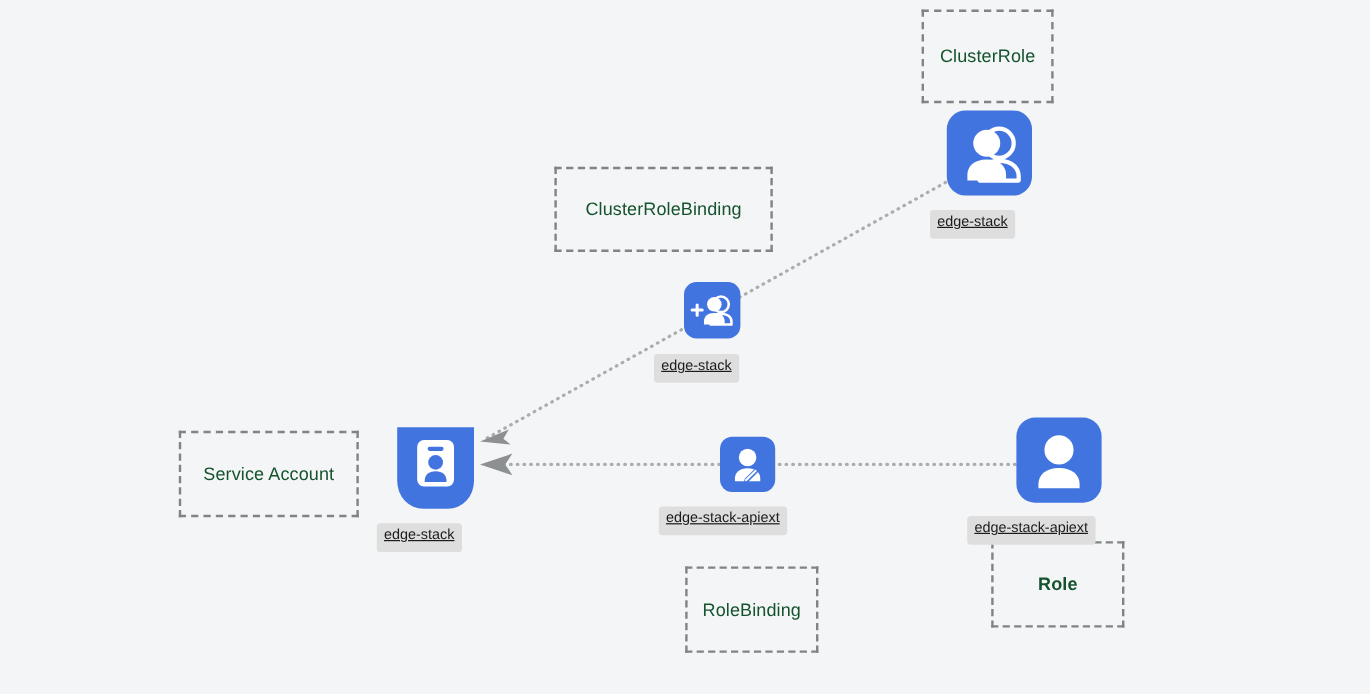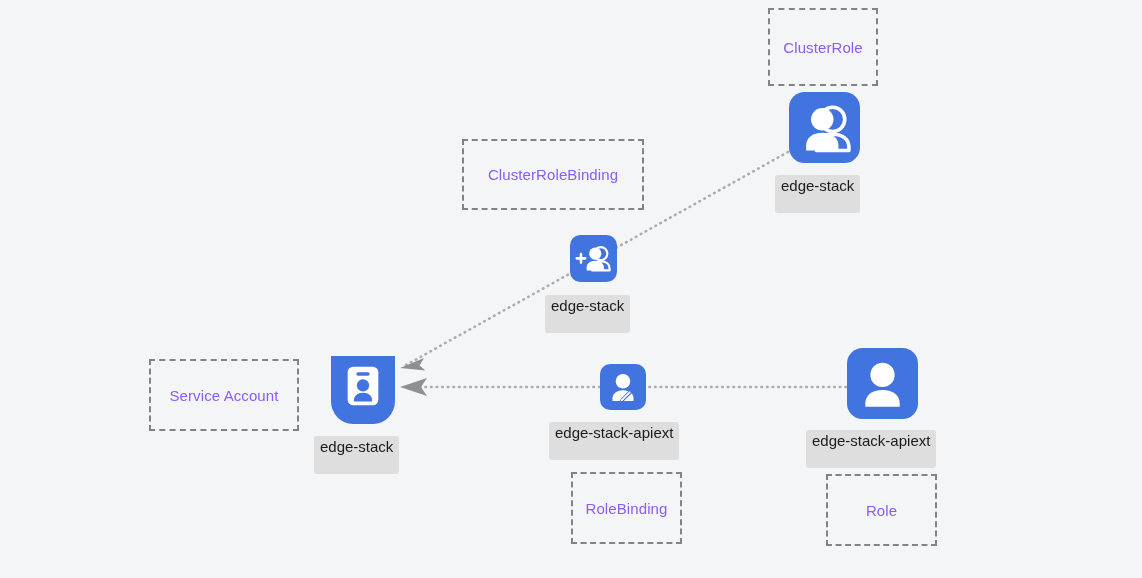--- a/index.html
+++ b/index.html
@@ -31,21 +31,21 @@
     position: absolute;
     border: 2px dashed #7f8484;
     box-sizing: border-box;
     display: flex;
     align-items: center;
     justify-content: center;
     background: transparent;
   }
   .kind-box .kind-label {
     font-size: 15px;
-    color: #8b5cf6;
+    color: #14532d;
     font-family: "Liberation Sans", sans-serif;
     letter-spacing: 0.1px;
     white-space: nowrap;
   }
   
   .node {
     position: absolute;
   }
   .node-icon {
     position: absolute;
@@ -60,26 +60,27 @@
   }
   .node-icon svg {
     display: block;
     width: 100%;
     height: 100%;
   }
   .node-label {
     position: absolute;
     background: #dedede;
     color: #1b1b1b;
-    font-size: 15px;
+    font-size: 12px;
     font-family: "Liberation Sans", sans-serif;
-    padding: 2px 6px 17px 6px;
+    padding: 2px 6px 7px 6px;
     border-radius: 3px;
     white-space: nowrap;
     line-height: 1.25;
+    text-decoration: underline;
   }
 </style>
 </head>
 <body>
 
 <div id="canvas">
 
   <svg id="edge-layer" viewBox="0 0 1142 578" width="1142" height="578">
     <g>
       <line x1="788" y1="152" x2="406" y2="365" stroke="#a9adad" stroke-width="2.6" stroke-dasharray="0.6 5" stroke-linecap="round"></line>
@@ -100,21 +101,21 @@
   </div>
 
   <div class="kind-box" style="left:149px; top:359px; width:150px; height:72px;">
     <span class="kind-label">Service Account</span>
   </div>
 
   <div class="kind-box" style="left:571px; top:472px; width:111px; height:72px;text-align:center;">
     <span class="kind-label">RoleBinding</span>
   </div>
 
-  <div class="kind-box" style="left:826px; top:474px; width:111px; height:72px;">
+  <div class="kind-box" style="left:826px; top:451px; width:111px; height:72px;font-weight:bold;">
     <span class="kind-label">Role</span>
   </div>
 
   <div class="node">
     <div class="node-icon rounded" style="left:789px; top:92px; width:71px; height:71px;">
       <svg viewBox="0 0 48 48">
         <circle cx="29.5" cy="18.5" r="8.2" fill="none" stroke="#ffffff" stroke-width="2.4"></circle>
         <path d="M 29.5 28.5 C 36.5 28.5 40.5 32.2 40.5 37.2 L 40.5 39.5 L 18.5 39.5 L 18.5 37.2 C 18.5 32.2 22.5 28.5 29.5 28.5 Z" fill="none" stroke="#ffffff" stroke-width="2.4" stroke-linejoin="round"></path>
         <circle cx="22.5" cy="18.5" r="7.6" fill="#ffffff"></circle>
         <path d="M 22.5 27.6 C 29.4 27.6 33.4 31.3 33.4 36.2 L 33.4 39.5 L 11.6 39.5 L 11.6 36.2 C 11.6 31.3 15.6 27.6 22.5 27.6 Z" fill="#ffffff"></path>

